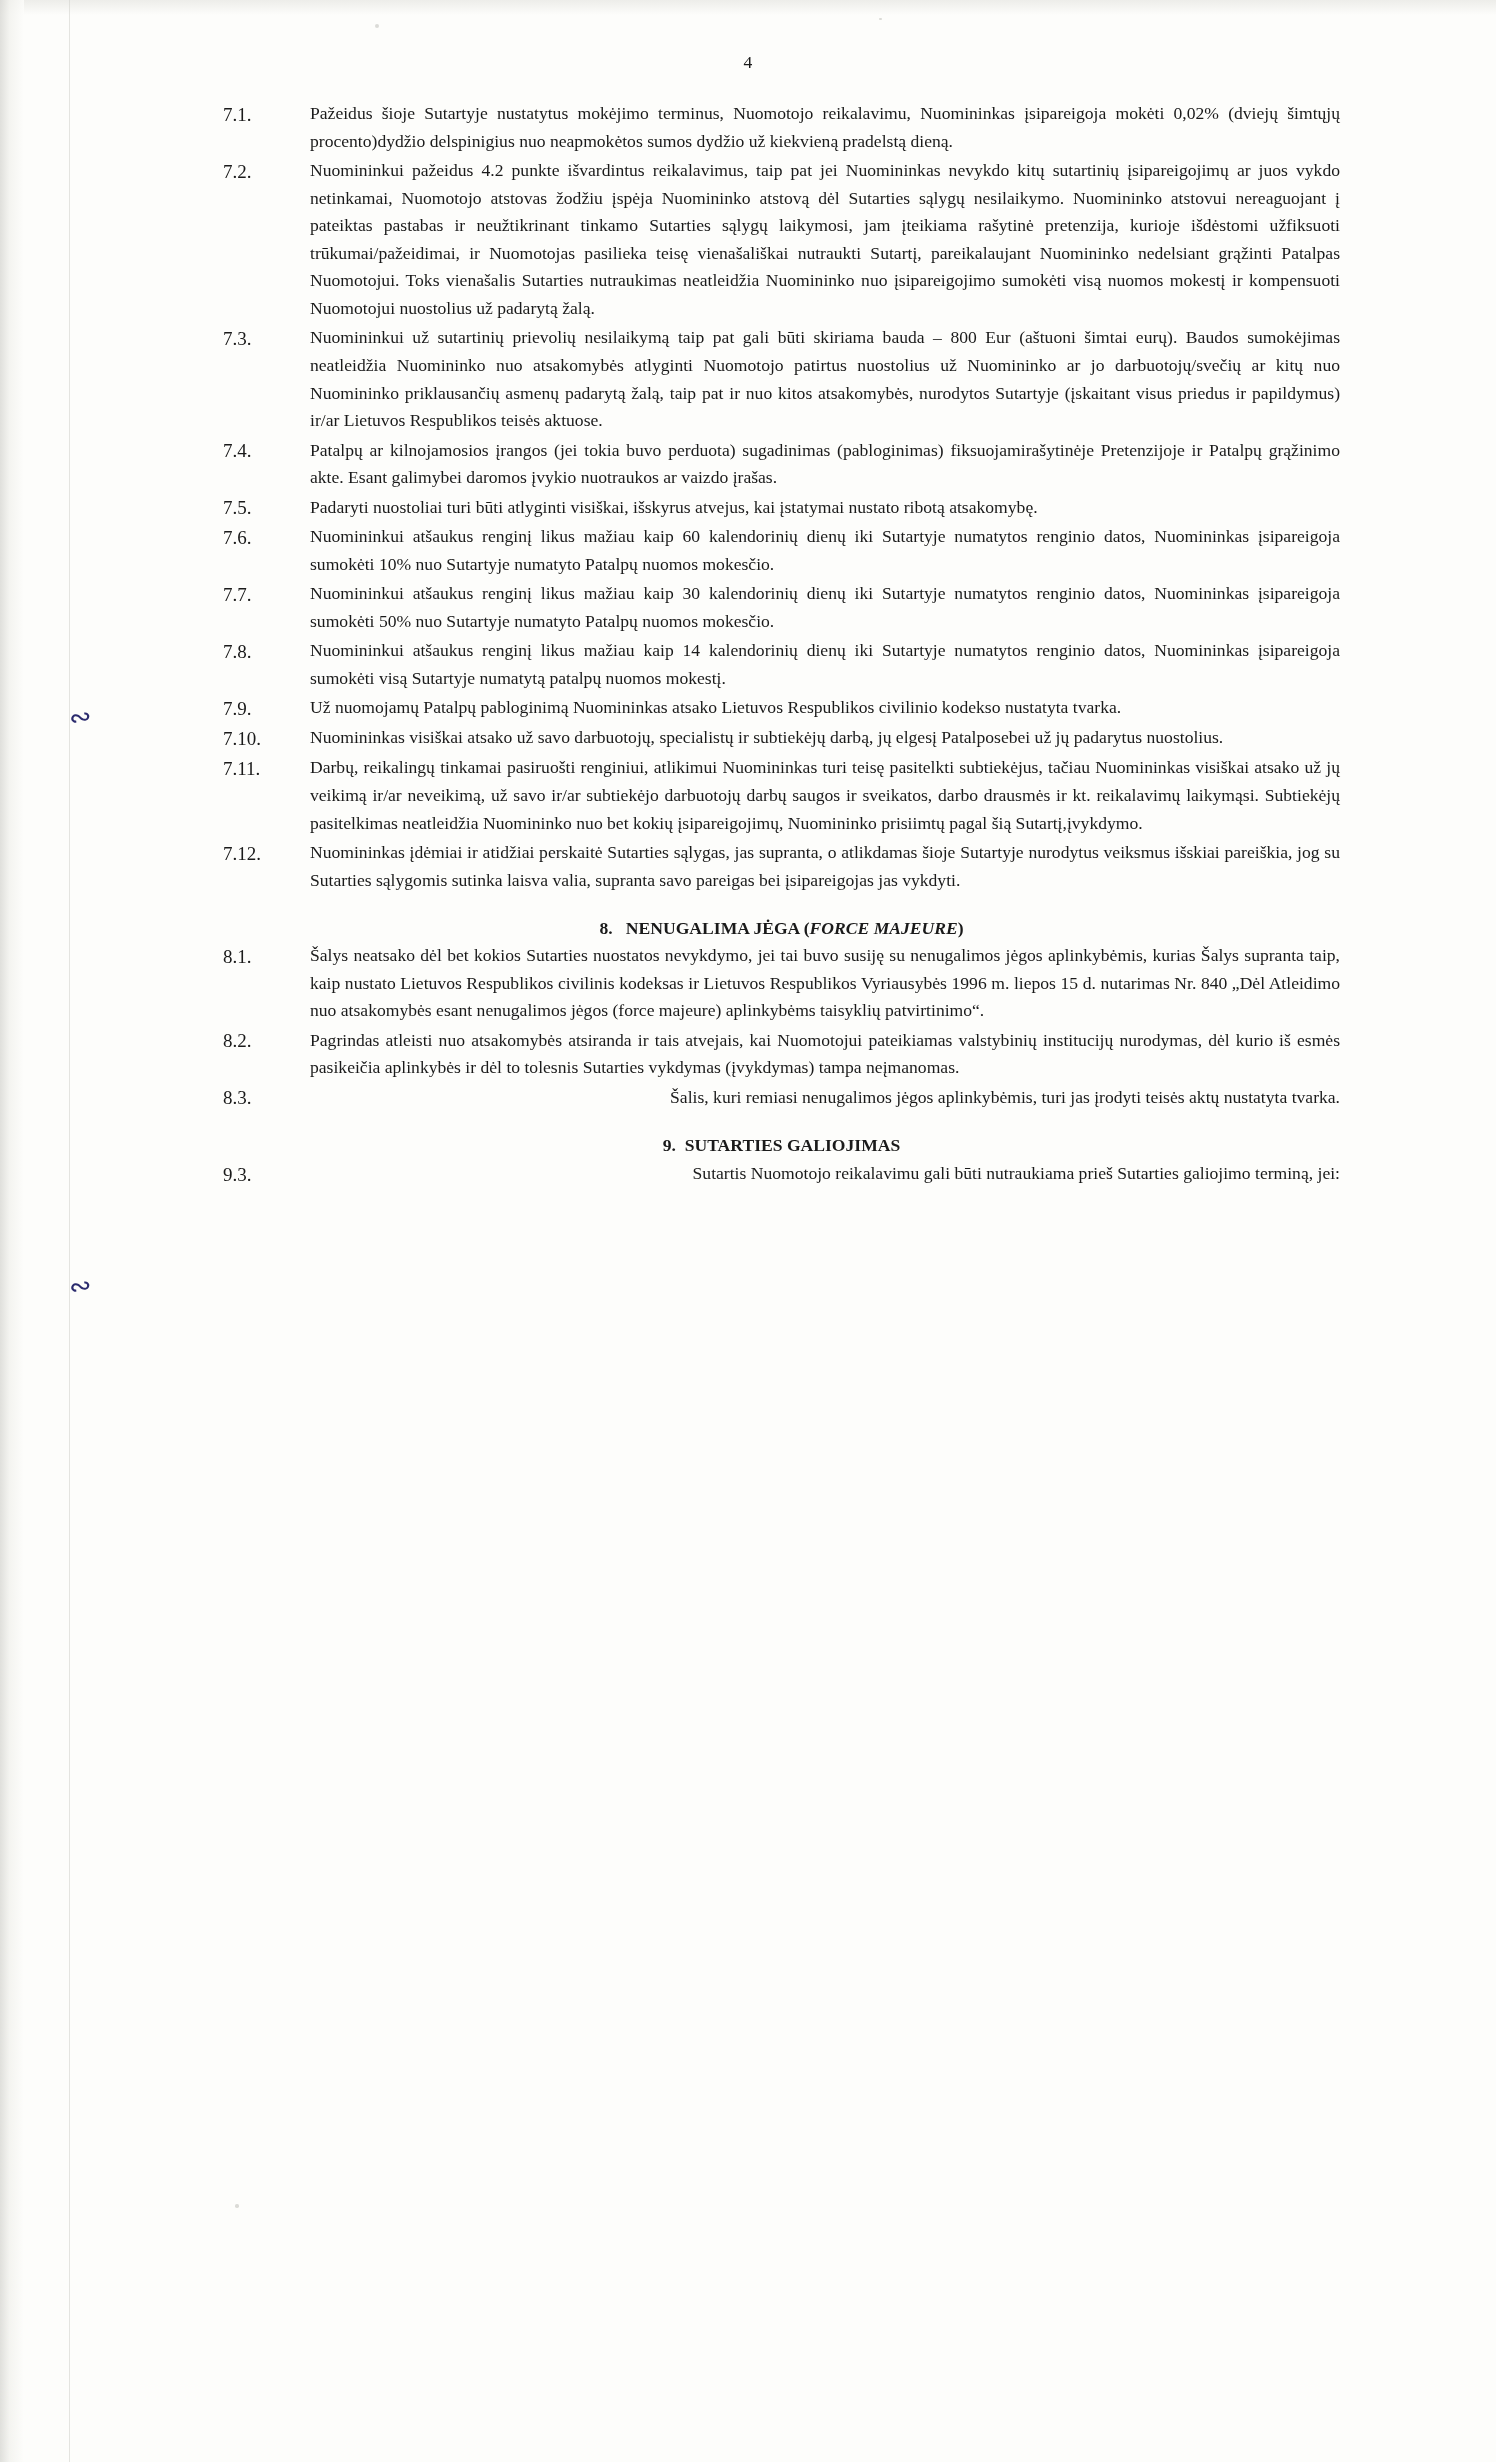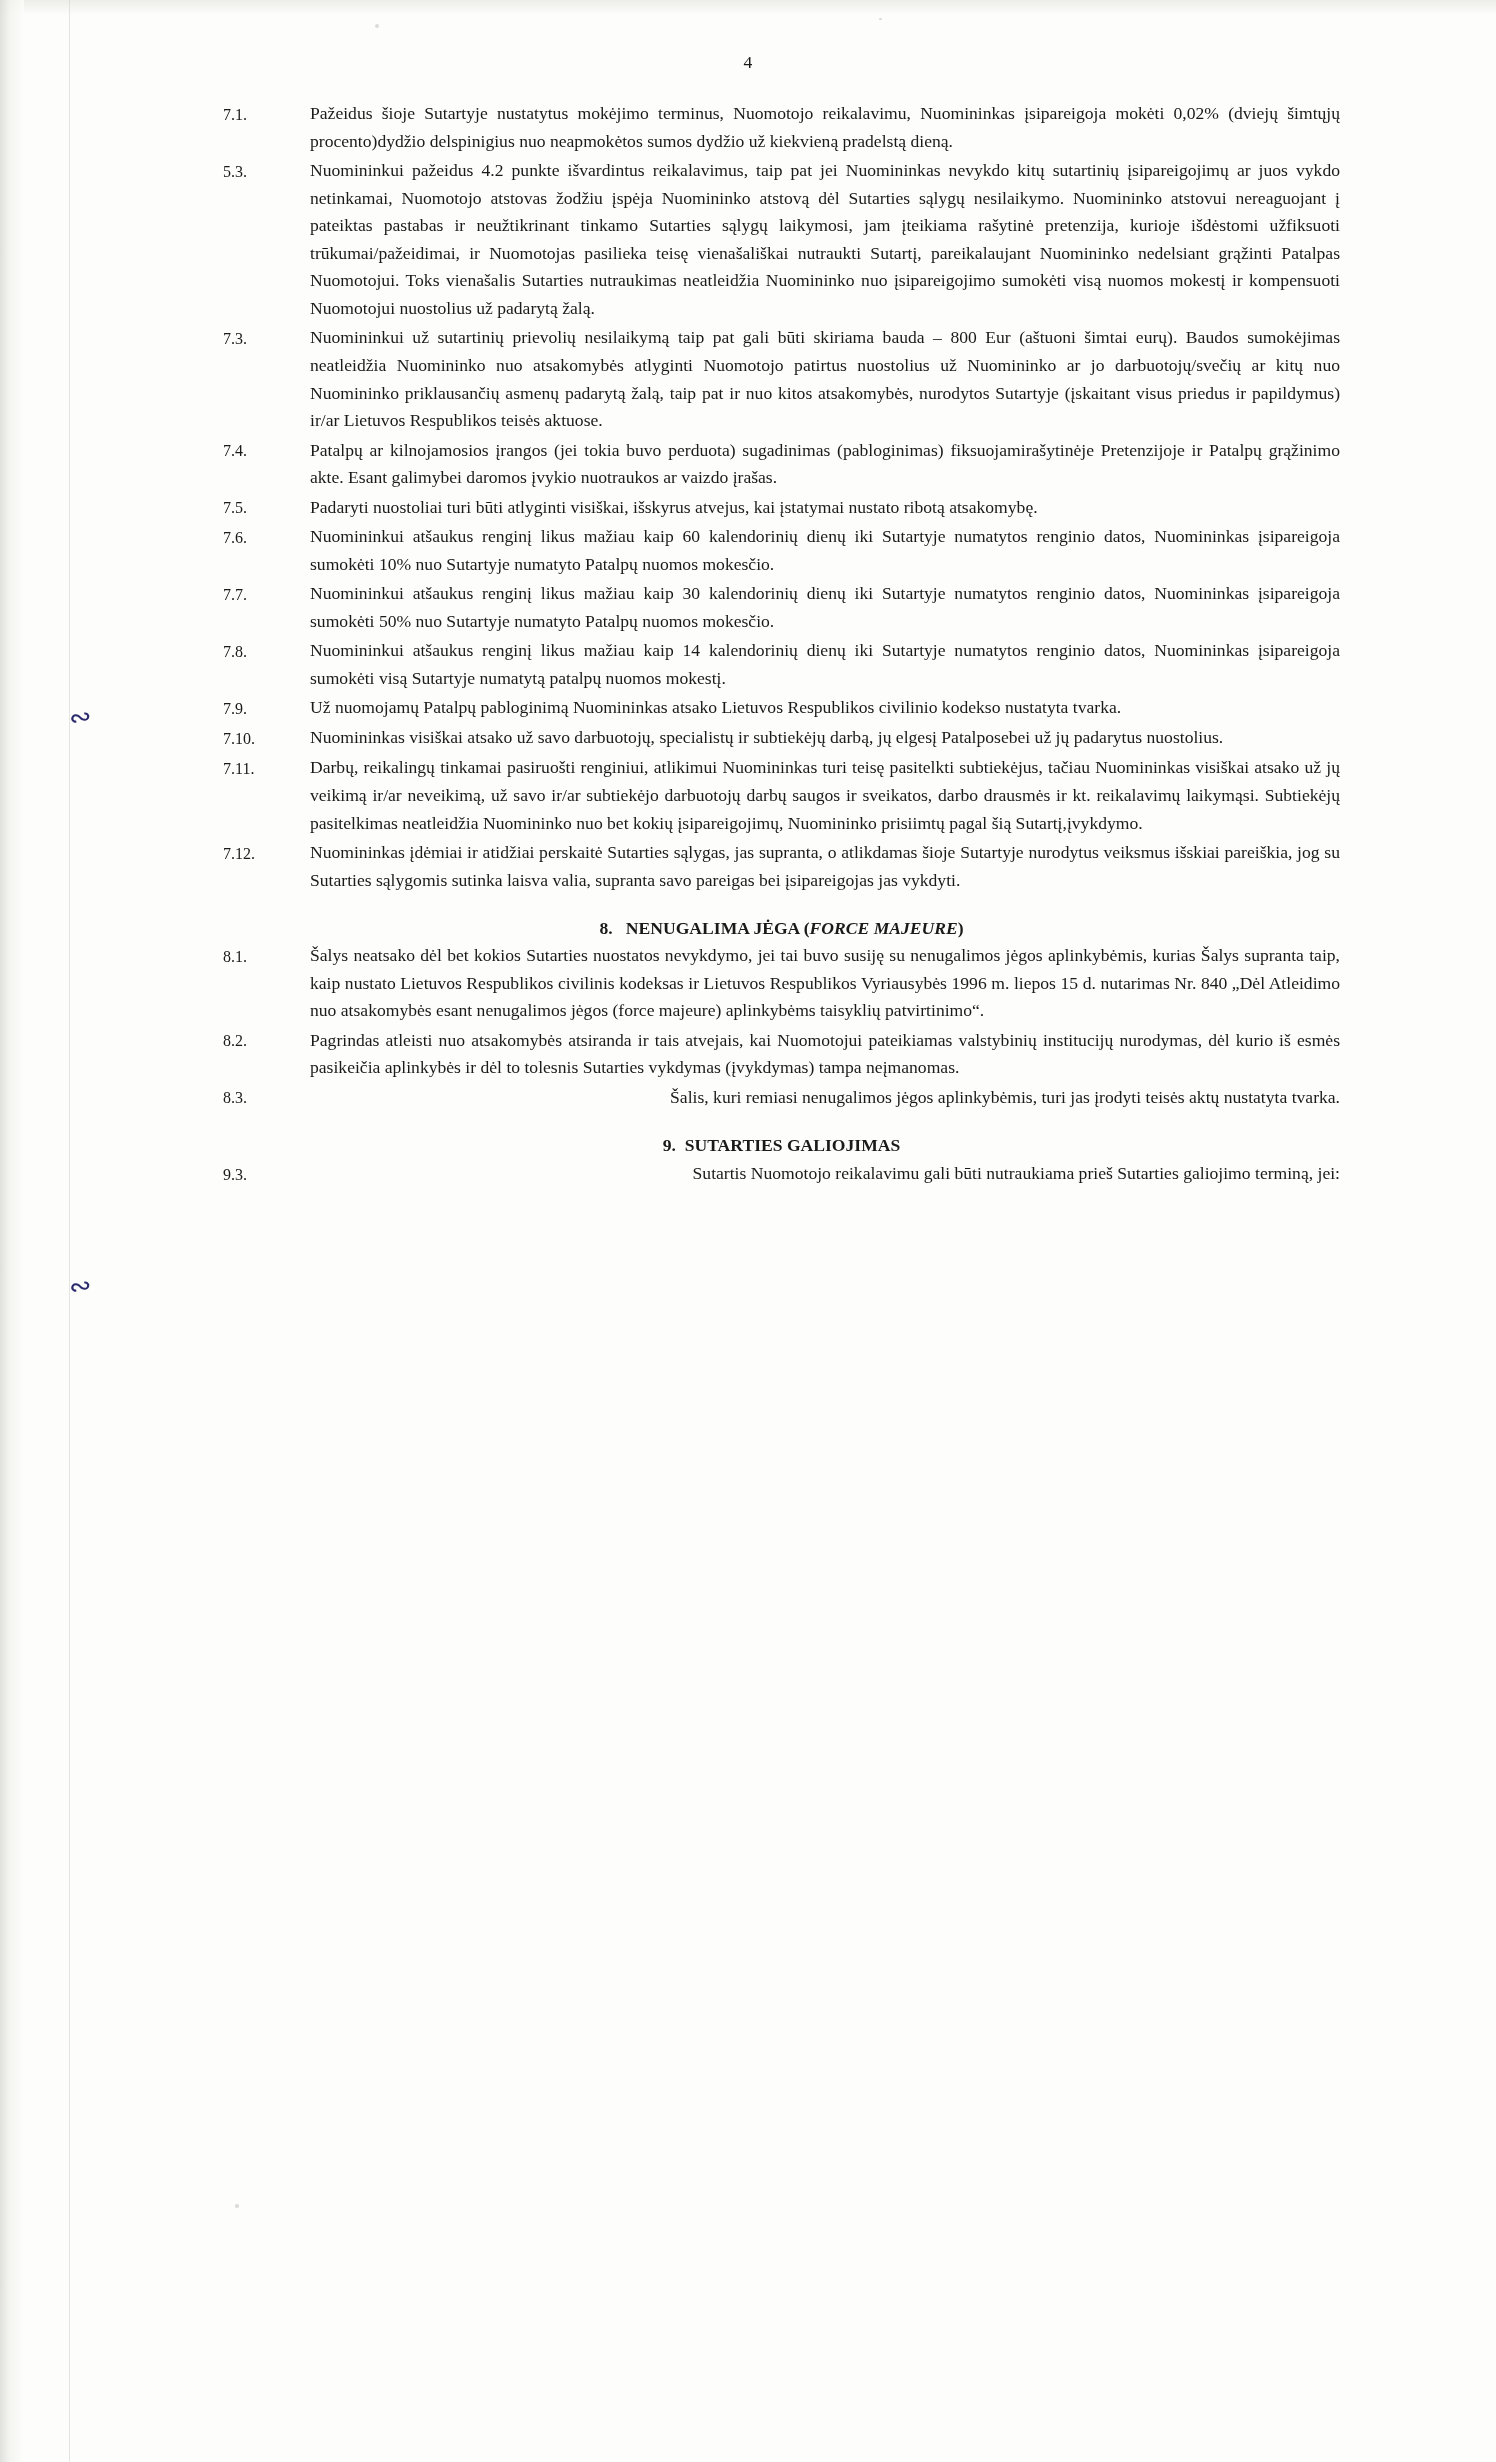--- a/index.html
+++ b/index.html
@@ -60,21 +60,21 @@
     width: 1117px;
   }
   .row {
     display: flex;
     align-items: flex-start;
     margin-bottom: 1.8px;
   }
   .num {
     width: 87px;
     flex: 0 0 87px;
-    font-size: 16px;
+    font-size: 19px;
     line-height: 27.6px;
     padding-top: 0.6px;
   }
   .txt {
     flex: 1 1 auto;
     font-size: 17.6px;
     line-height: 27.6px;
     text-align: justify;
     text-justify: inter-word;
     hyphens: none;
@@ -121,21 +121,21 @@
   <div class="page-number">4</div>
 
   <div class="content">
 
     <div class="row">
       <div class="num">7.1.</div>
       <div class="txt">Pažeidus šioje Sutartyje nustatytus mokėjimo terminus, Nuomotojo reikalavimu, Nuomininkas įsipareigoja mokėti 0,02% (dviejų šimtųjų procento)dydžio delspinigius nuo neapmokėtos sumos dydžio už kiekvieną pradelstą dieną.</div>
     </div>
 
     <div class="row">
-      <div class="num">5.3.</div>
+      <div class="num">7.2.</div>
       <div class="txt">Nuomininkui pažeidus 4.2 punkte išvardintus reikalavimus, taip pat jei Nuomininkas nevykdo kitų sutartinių įsipareigojimų ar juos vykdo netinkamai, Nuomotojo atstovas žodžiu įspėja Nuomininko atstovą dėl Sutarties sąlygų nesilaikymo. Nuomininko atstovui nereaguojant į pateiktas pastabas ir neužtikrinant tinkamo Sutarties sąlygų laikymosi, jam įteikiama rašytinė pretenzija, kurioje išdėstomi užfiksuoti trūkumai/pažeidimai, ir Nuomotojas pasilieka teisę vienašališkai nutraukti Sutartį, pareikalaujant Nuomininko nedelsiant grąžinti Patalpas Nuomotojui. Toks vienašalis Sutarties nutraukimas neatleidžia Nuomininko nuo įsipareigojimo sumokėti visą nuomos mokestį ir kompensuoti Nuomotojui nuostolius už padarytą žalą.</div>
     </div>
 
     <div class="row">
       <div class="num">7.3.</div>
       <div class="txt">Nuomininkui už sutartinių prievolių nesilaikymą taip pat gali būti skiriama bauda – 800 Eur (aštuoni šimtai eurų). Baudos sumokėjimas neatleidžia Nuomininko nuo atsakomybės atlyginti Nuomotojo patirtus nuostolius už Nuomininko ar jo darbuotojų/svečių ar kitų nuo Nuomininko priklausančių asmenų padarytą žalą, taip pat ir nuo kitos atsakomybės, nurodytos Sutartyje (įskaitant visus priedus ir papildymus) ir/ar Lietuvos Respublikos teisės aktuose.</div>
     </div>
 
     <div class="row">
       <div class="num">7.4.</div>

